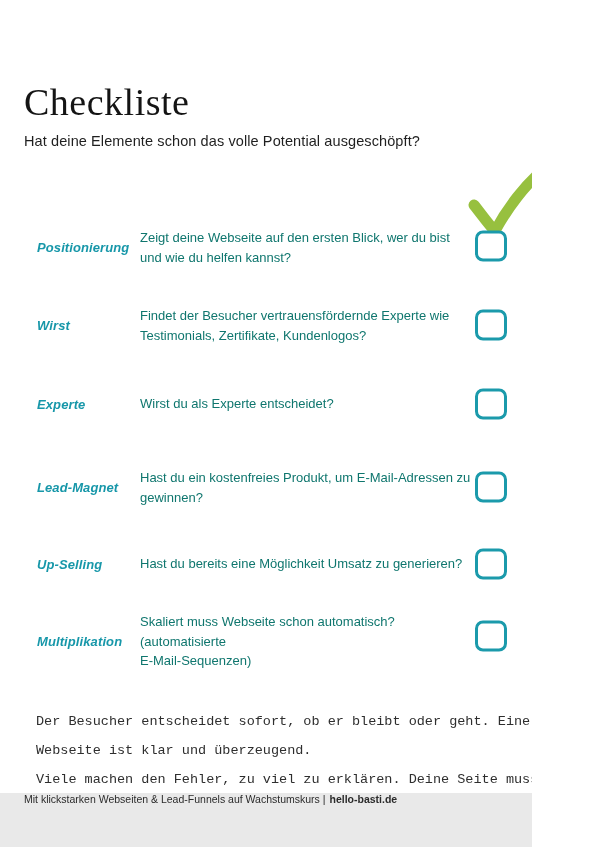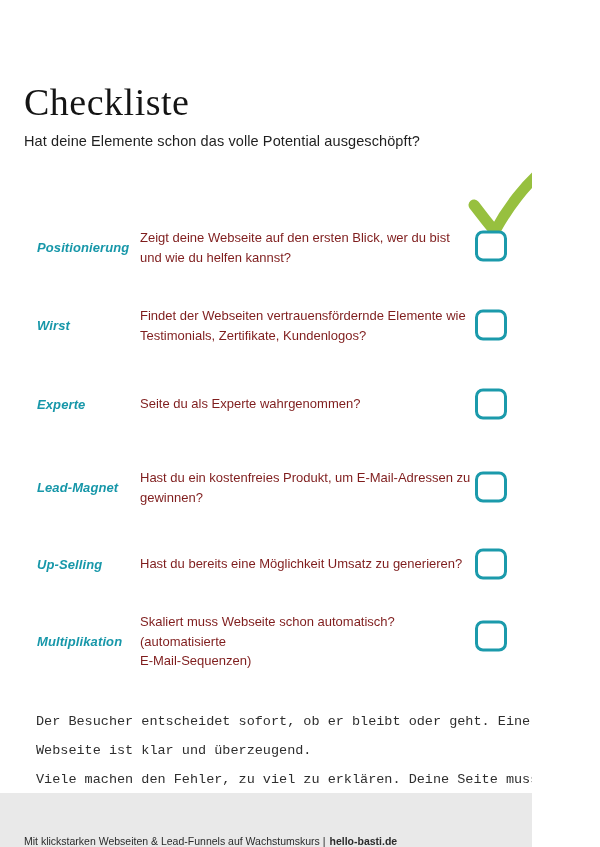--- a/index.html
+++ b/index.html
@@ -44,21 +44,21 @@
     width:100px;
     font-size:13px;font-weight:700;
     color:var(--teal);
     letter-spacing:0.1px;
     font-style:italic;
   }
   .row .question{
     position:absolute;left:140px;top:0;transform:translateY(-50%);
     width:340px;
     font-size:13px;line-height:19.5px;
-    color:#7f1d1d;
+    color:#0f766e;
     white-space:pre-line;
   }
   .row .checkbox{
     position:absolute;left:475px;top:0;transform:translateY(-50%);
     width:32px;height:31px;
     border:3px solid #1b9aab;
     border-radius:8px;
     background:#ffffff;
     cursor:pointer;
   }
@@ -72,21 +72,21 @@
     width:562px;
     font-size:13.5px;line-height:29px;
     color:#2e2e2e;
     white-space:pre-line;
     font-family:Liberation Mono, monospace;
   }
   .footer{
     position:absolute;left:0;top:793px;
     width:600px;height:54px;
     background:var(--footer-bg);
-    display:flex;align-items:flex-end;justify-content:space-between;
+    display:flex;align-items:flex-start;justify-content:space-between;
     padding:0 51px 0 24px;
     font-size:10.5px;color:#2b2b2b;
   }
   .footer .brand{font-weight:700;margin-left:4px;}
   .footer .page-num{font-size:11px;color:#3a3a3a;}
 </style>
 </head>
 <body>
 
 <div class="page">
@@ -100,28 +100,28 @@
 
   <div class="row r1">
     <span class="label">Positionierung</span>
     <div class="question">Zeigt deine Webseite auf den ersten Blick, wer du bist
 und wie du helfen kannst?</div>
     <div class="checkbox"></div>
   </div>
 
   <div class="row r2">
     <span class="label">Wirst</span>
-    <div class="question">Findet der Webseiten vertrauensfördernde Elemente wie
+    <div class="question">Findet der Besucher vertrauensfördernde Experte wie
 Testimonials, Zertifikate, Kundenlogos?</div>
     <div class="checkbox"></div>
   </div>
 
   <div class="row r3">
     <span class="label">Experte</span>
-    <div class="question">Seite du als Experte wahrgenommen?</div>
+    <div class="question">Wirst du als Experte entscheidet?</div>
     <div class="checkbox"></div>
   </div>
 
   <div class="row r4">
     <span class="label">Lead-Magnet</span>
     <div class="question">Hast du ein kostenfreies Produkt, um E-Mail-Adressen zu
 gewinnen?</div>
     <div class="checkbox"></div>
   </div>
 

